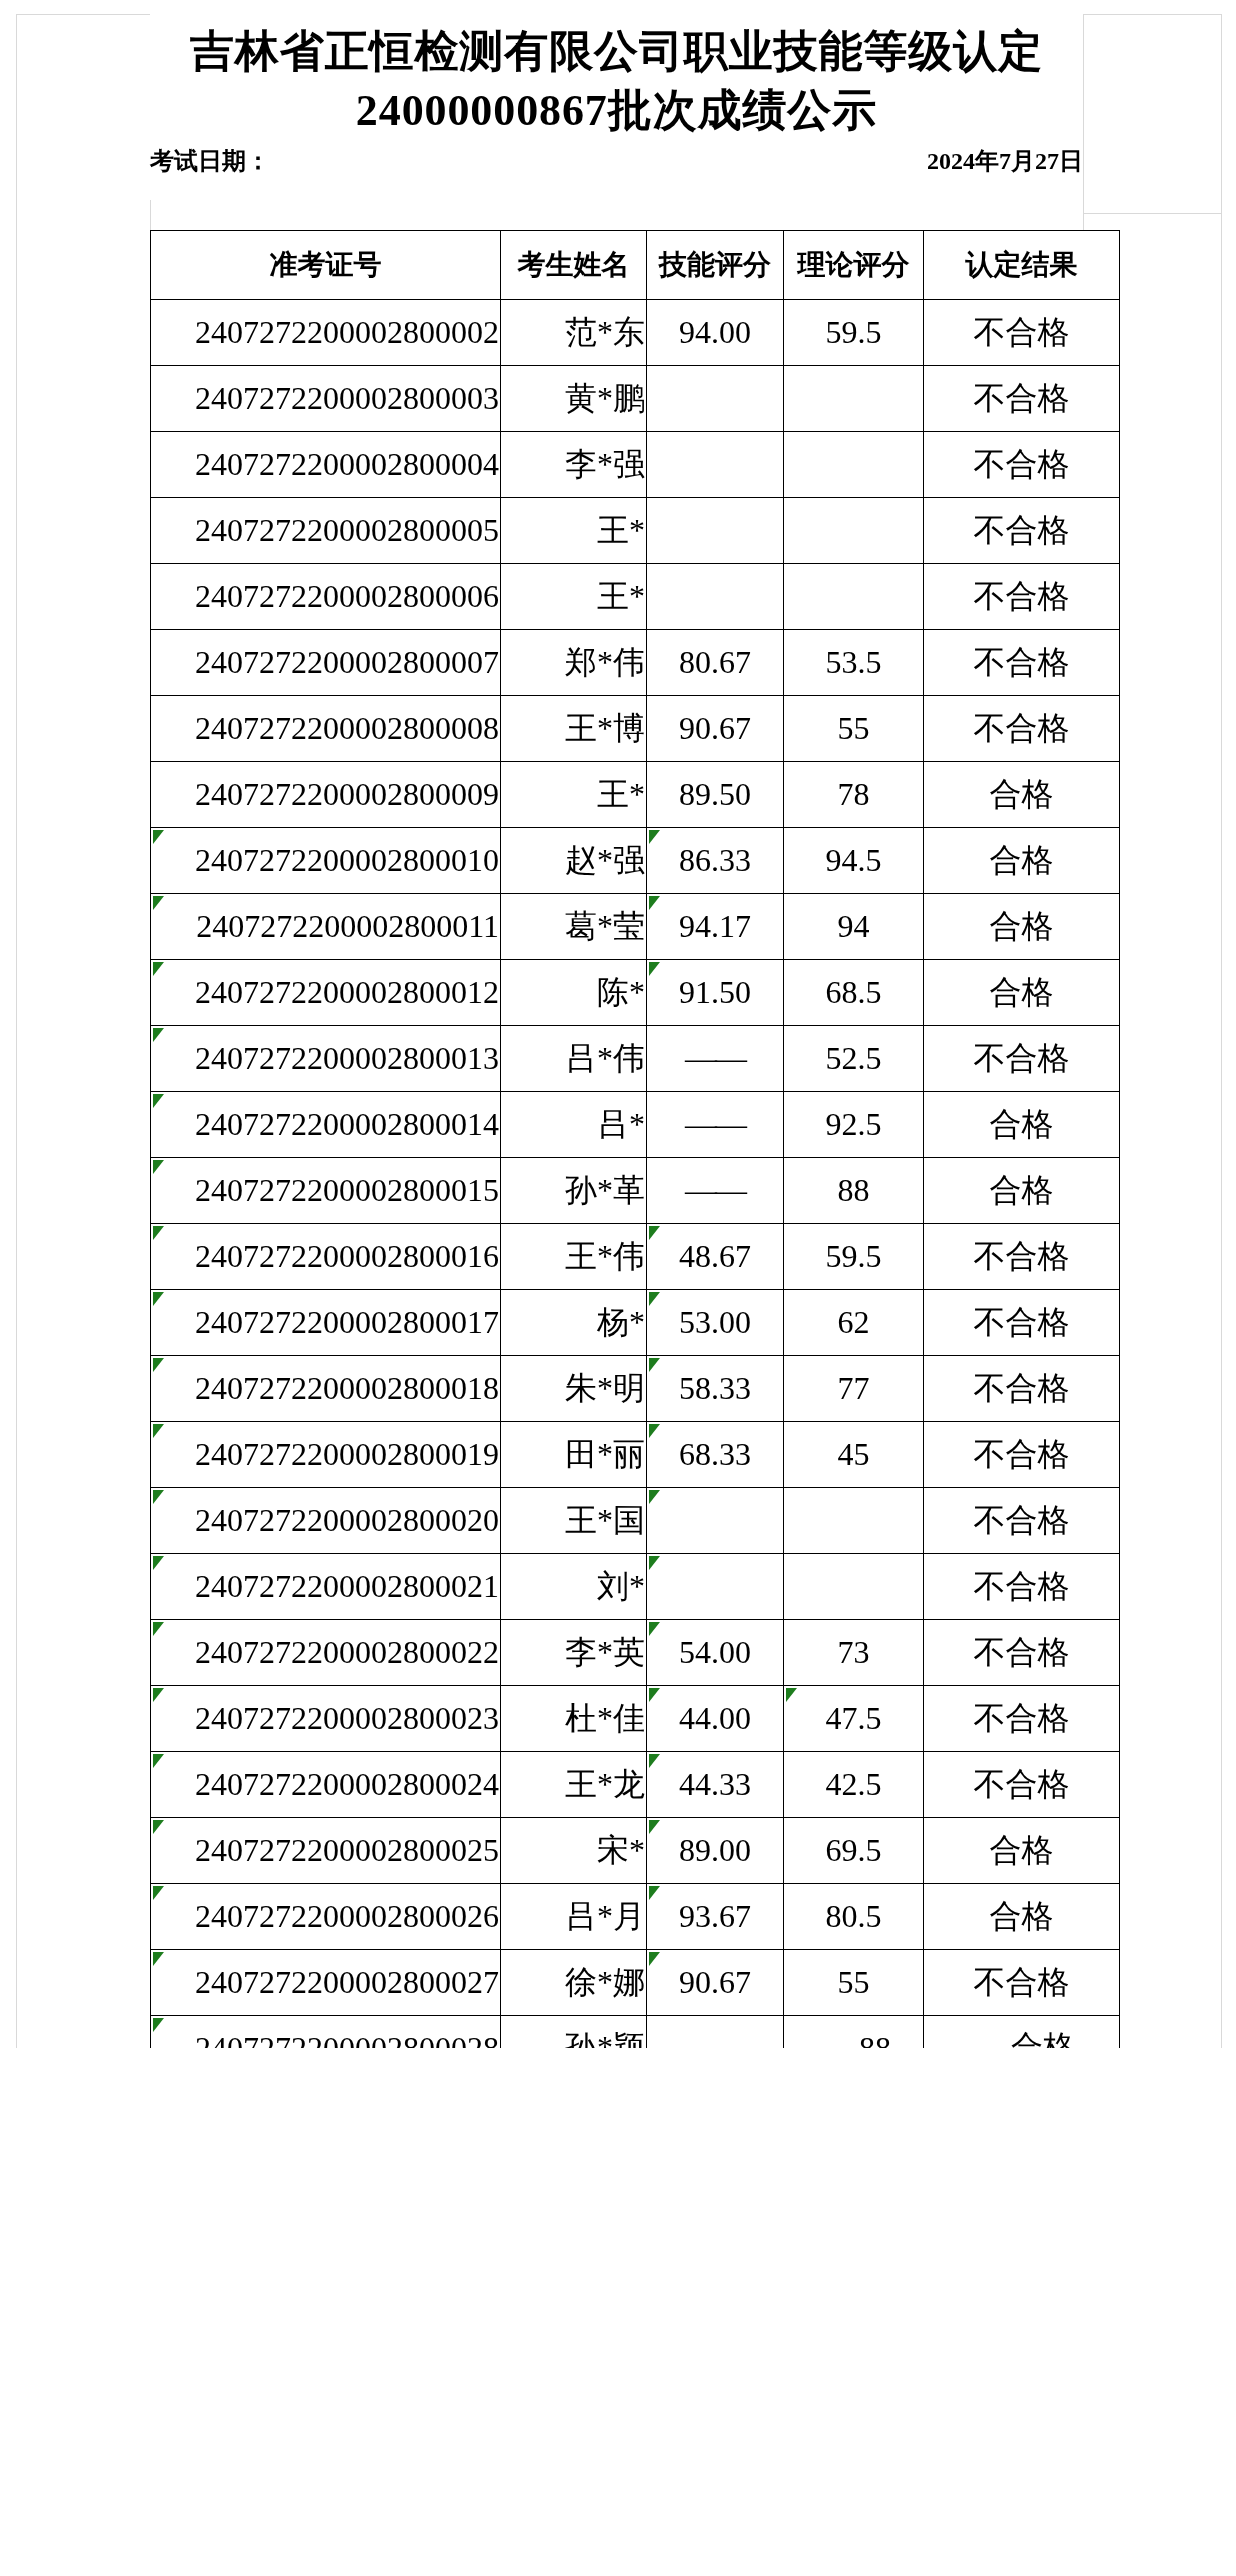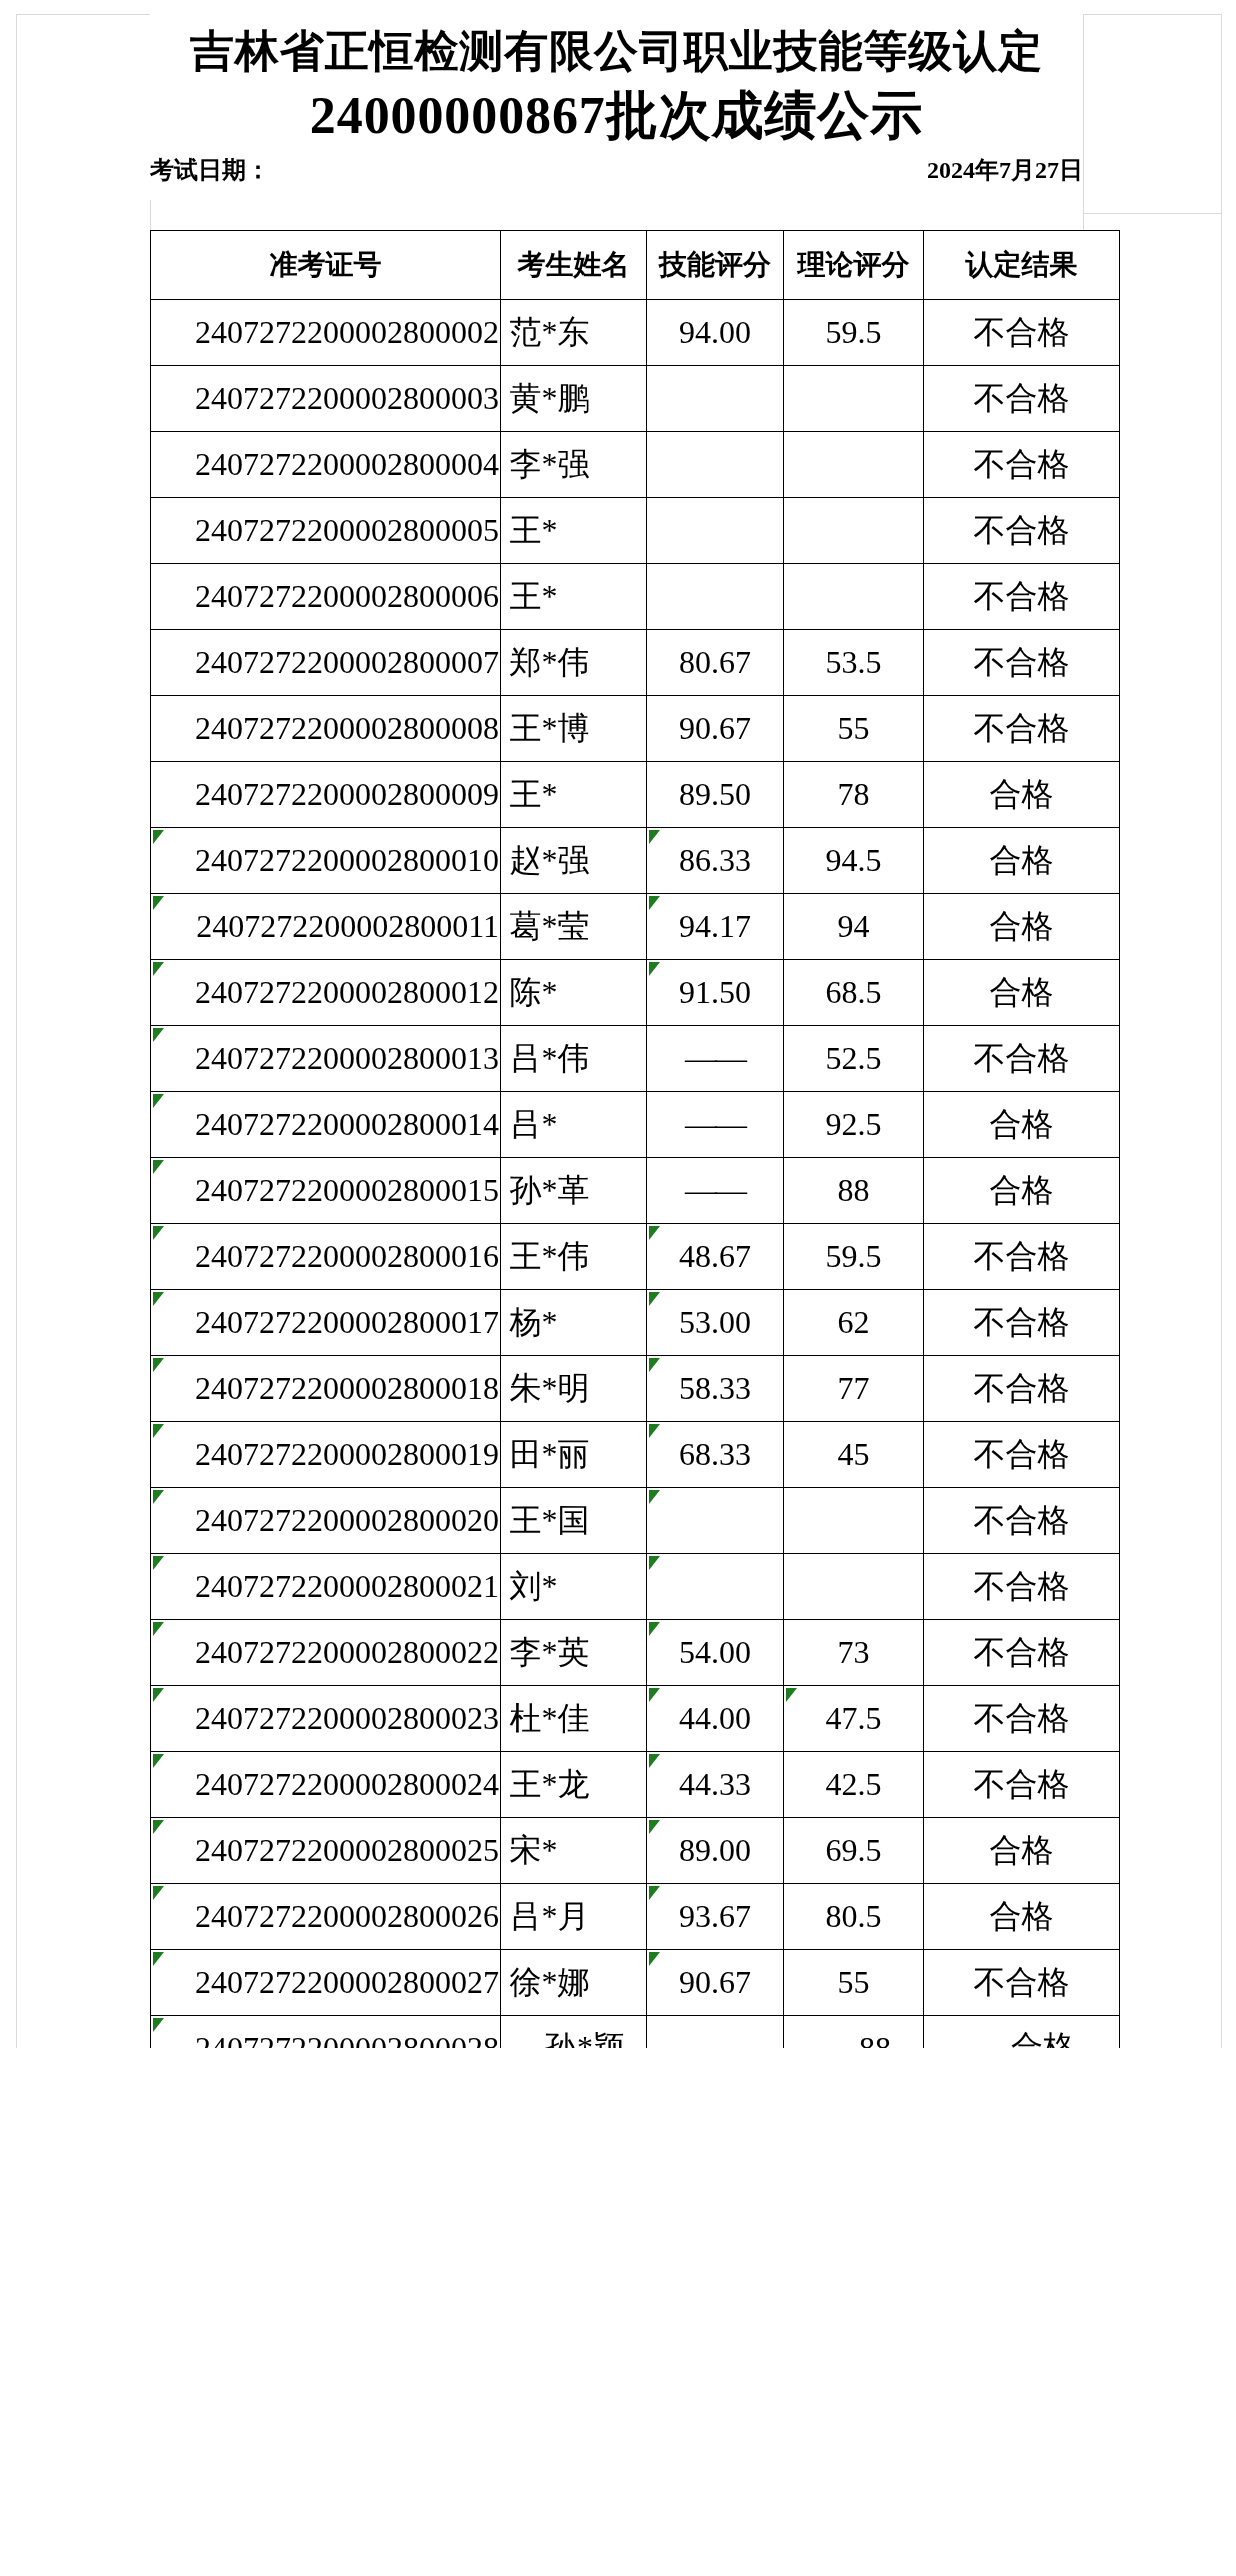--- a/index.html
+++ b/index.html
@@ -5,32 +5,32 @@
   html,body{margin:0;padding:0;background:#fff;}
   .page{position:relative;width:1237px;height:2048px;background:#fff;overflow:hidden;
         font-family:"Liberation Serif","DejaVu Serif",serif;color:#000;}
   .gl{position:absolute;background:#d9d9d9;}
   .glv{width:0.9px;}
   .glh{height:0.9px;}
 
   
   .title-block{position:absolute;left:150px;top:14.2px;width:933px;height:186px;background:#fff;text-align:center;}
   .t1{padding-top:11.4px;font-size:44px;font-weight:700;letter-spacing:0.9px;line-height:1.2;}
-  .t2{margin-top:7.6px;font-size:52px;font-weight:700;letter-spacing:0.9px;line-height:1.15;}
+  .t2{margin-top:7.6px;font-size:44px;font-weight:700;letter-spacing:0.9px;line-height:1.15;}
   .t3{margin-top:8.5px;font-size:24px;font-weight:700;display:flex;justify-content:space-between;align-items:center;}
   .t3 .gap{display:inline-block;width:32px;}
 
   
   table.results{position:absolute;left:150px;top:230px;border-collapse:collapse;background:#fff;table-layout:fixed;}
   table.results th,table.results td{border:1.9px solid #000;overflow:hidden;white-space:nowrap;position:relative;box-sizing:border-box;}
   table.results tr.hdr th{height:69px;font-size:28px;font-weight:700;text-align:center;}
   table.results td{height:66px;font-size:32px;font-weight:400;}
   table.results tbody tr:last-child td{border-bottom:3.8px solid #000;padding-left:44px;}
   td.c-id{text-align:right;padding-left:5.7px;}
-  td.c-name{text-align:left;padding-left:8.5px;}
+  td.c-name{text-align:right;padding-left:8.5px;}
   td.c-skill,td.c-theory,td.c-result{text-align:center;}
   .mark{position:absolute;left:1.9px;top:1.9px;width:0;height:0;
         border-top:14.2px solid #1e7d1e;border-right:11.4px solid transparent;}
   .dash{letter-spacing:-1.9px;}
 
   
   .scroll-btn{position:absolute;left:1085px;top:2098px;width:28.5px;height:25.6px;box-sizing:border-box;
         background:#f7f9fa;border:1.9px solid #96a7ba;display:flex;align-items:center;justify-content:center;
         padding:0;cursor:pointer;z-index:6;}
   .scroll-btn .arr{font-size:12.3px;line-height:1;color:#16161f;font-family:"DejaVu Sans",sans-serif;}

